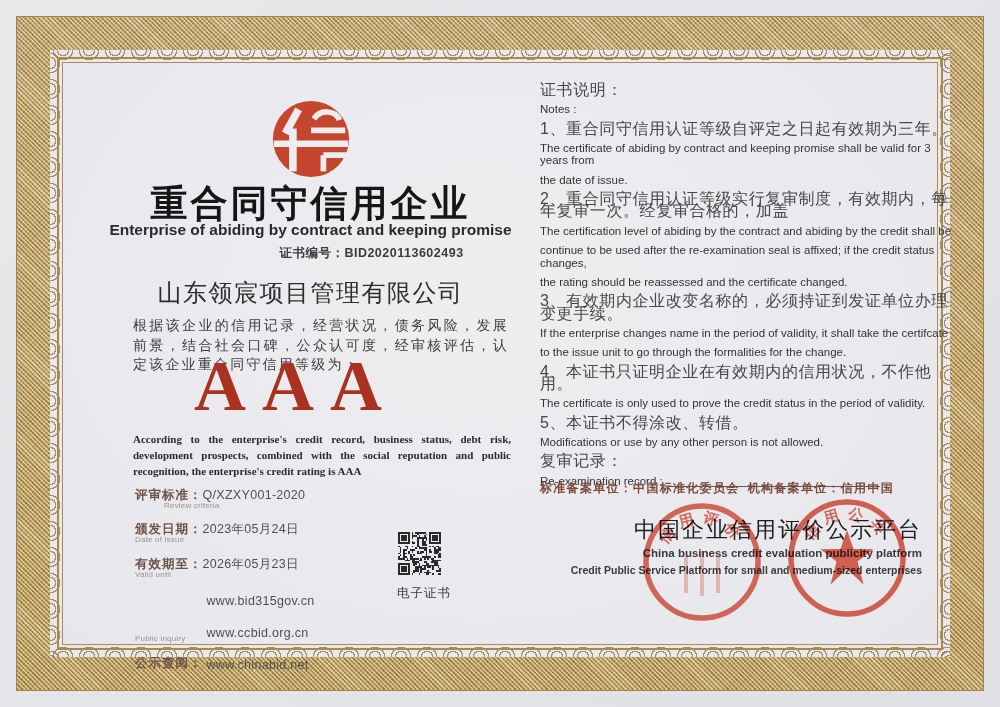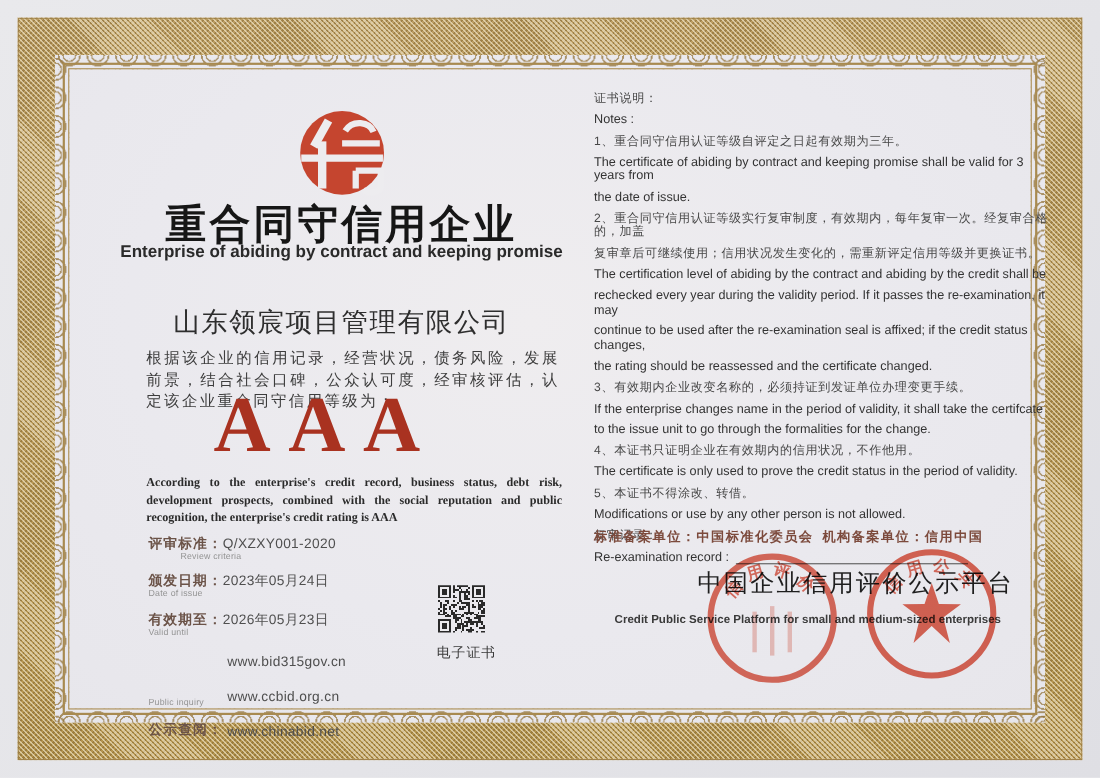--- a/index.html
+++ b/index.html
@@ -65,31 +65,31 @@
   .f4{top:594px;display:flex;align-items:flex-end;}
   .f4 .vals{display:flex;flex-direction:column;gap:18px;margin-left:4px;}
   .f4c{top:634px;}
   .qr{left:398px;top:532px;width:43px;height:43px;}
   .qr-label{left:389px;top:585px;width:62px;text-align:right;
     font-size:12.5px;font-weight:normal;color:#3a3a3a;letter-spacing:1px;}
 
   
   .notes{left:540px;top:84px;width:414px;}
   .notes p{margin:0 0 6.8px;}
-  .notes .cn{font-size:11px;line-height:12.5px;color:#474747;letter-spacing:.6px;}
+  .notes .cn{font-size:16px;line-height:12.5px;color:#474747;letter-spacing:.6px;}
   .notes .en{font-size:11.5px;line-height:12.5px;color:#333;}
   .reexam{display:flex;align-items:flex-end;width:340px;}
   .reexam .uline{flex:1;border-bottom:1px solid #5a5a5a;margin-left:6px;height:11px;}
   .registry{left:540px;top:480px;width:354px;display:flex;justify-content:space-between;
     font-size:12px;font-weight:bold;color:#7c4a3c;letter-spacing:1.3px;}
   .platform{left:512px;top:515px;width:410px;text-align:right;color:#1e1e1e;}
   .platform .cn1{font-size:22px;letter-spacing:2px;margin:0 0 2px;}
   .platform .en1{font-size:11.5px;font-weight:bold;color:#3a3a3a;margin:0 0 5px;}
   .platform .cn2{font-size:22px;letter-spacing:1.5px;margin:0 0 2px;}
-  .platform .en2{font-size:10.5px;font-weight:bold;color:#3a3a3a;margin:12px;}
+  .platform .en2{font-size:10.5px;font-weight:bold;color:#3a3a3a;margin:0;}
   .seal{mix-blend-mode:multiply;opacity:.9;}
   .seal-left{left:641px;top:501px;}
   .seal-right{left:786px;top:497px;}
 </style>
 </head>
 <body>
 
 <div class="page">
   <div class="gold-band"></div>
   <div class="paper"></div>
@@ -108,20 +108,21 @@
       <path d="M3,47 L81,47" stroke-width="7"></path>
       <path d="M45,21 C52,10 68,12 72,22" stroke-width="6"></path>
       <path d="M42,33 L78,33" stroke-width="6"></path>
       <path d="M55,59 L79,59 L79,73 C79,80 68,82 62,77" stroke-width="6"></path>
       <path d="M55,59 L55,76" stroke-width="6"></path>
     </g>
   </svg>
 
   <div class="abs title">重合同守信用企业</div>
   <div class="abs subtitle">Enterprise of abiding by contract and keeping promise</div>
+  <div class="abs certno"><span>证书编号：</span><span>BID2020113602493</span></div>
 
   <div class="abs company">山东领宸项目管理有限公司</div>
   <div class="abs stmt-cn">根据该企业的信用记录，经营状况，债务风险，发展前景，结合社会口碑，公众认可度，经审核评估，认定该企业重合同守信用等级为：</div>
   <div class="abs rating">AAA</div>
   <div class="abs stmt-en">According to the enterprise's credit record, business status, debt risk, development prospects, combined with the social reputation and public recognition, the enterprise's credit rating is AAA</div>
 
   <div class="abs field f1">
     <span class="f-label">评审标准：</span><span class="f-value">Q/XZXY001-2020</span>
   </div>
   <div class="abs field f1c f-cap">Review criteria</div>
@@ -368,23 +369,21 @@
     </svg>
   <div class="abs qr-label">电子证书</div>
 
   <div class="abs notes">
     <p class="cn">证书说明：</p>
     <p class="en">Notes :</p>
     <p class="cn">1、重合同守信用认证等级自评定之日起有效期为三年。</p>
     <p class="en">The certificate of abiding by contract and keeping promise shall be valid for 3 years from</p>
     <p class="en">the date of issue.</p>
     <p class="cn">2、重合同守信用认证等级实行复审制度，有效期内，每年复审一次。经复审合格的，加盖</p>
-    <p class="cn">复审章后可继续使用；信用状况发生变化的，需重新评定信用等级并更换证书。</p>
     <p class="en">The certification level of abiding by the contract and abiding by the credit shall be</p>
-    <p class="en">rechecked every year during the validity period. If it passes the re-examination, it may</p>
     <p class="en">continue to be used after the re-examination seal is affixed; if the credit status changes,</p>
     <p class="en">the rating should be reassessed and the certificate changed.</p>
     <p class="cn">3、有效期内企业改变名称的，必须持证到发证单位办理变更手续。</p>
     <p class="en">If the enterprise changes name in the period of validity, it shall take the certifcate</p>
     <p class="en">to the issue unit to go through the formalities for the change.</p>
     <p class="cn">4、本证书只证明企业在有效期内的信用状况，不作他用。</p>
     <p class="en">The certificate is only used to prove the credit status in the period of validity.</p>
     <p class="cn">5、本证书不得涂改、转借。</p>
     <p class="en">Modifications or use by any other person is not allowed.</p>
     <p class="cn">复审记录：</p>
@@ -394,20 +393,21 @@
       </p>
   </div>
 
   <div class="abs registry">
     <span>标准备案单位：中国标准化委员会</span>
     <span>机构备案单位：信用中国</span>
   </div>
 
   <div class="abs platform">
     <p class="cn1">中国企业信用评价公示平台</p>
+    <p class="en1">China business credit evaluation publicity platform</p>
     <p class="en2">Credit Public Service Platform for small and medium-sized enterprises</p>
   </div>
 
   <svg class="abs seal seal-left" width="122" height="122" viewBox="0 0 122 122">
     <circle cx="61" cy="61" r="56" fill="none" stroke="#d93a23" stroke-width="5.5" opacity=".82"></circle>
     <path id="arcL" d="M 22,61 A 39,39 0 0 1 100,61" fill="none"></path>
     <text font-size="15" font-weight="bold" fill="#d93a23" opacity=".8" letter-spacing="7">
       <textPath href="#arcL" startOffset="50%" text-anchor="middle">信用评价</textPath>
     </text>
     <g stroke="#d93a23" stroke-width="4" opacity=".3">

